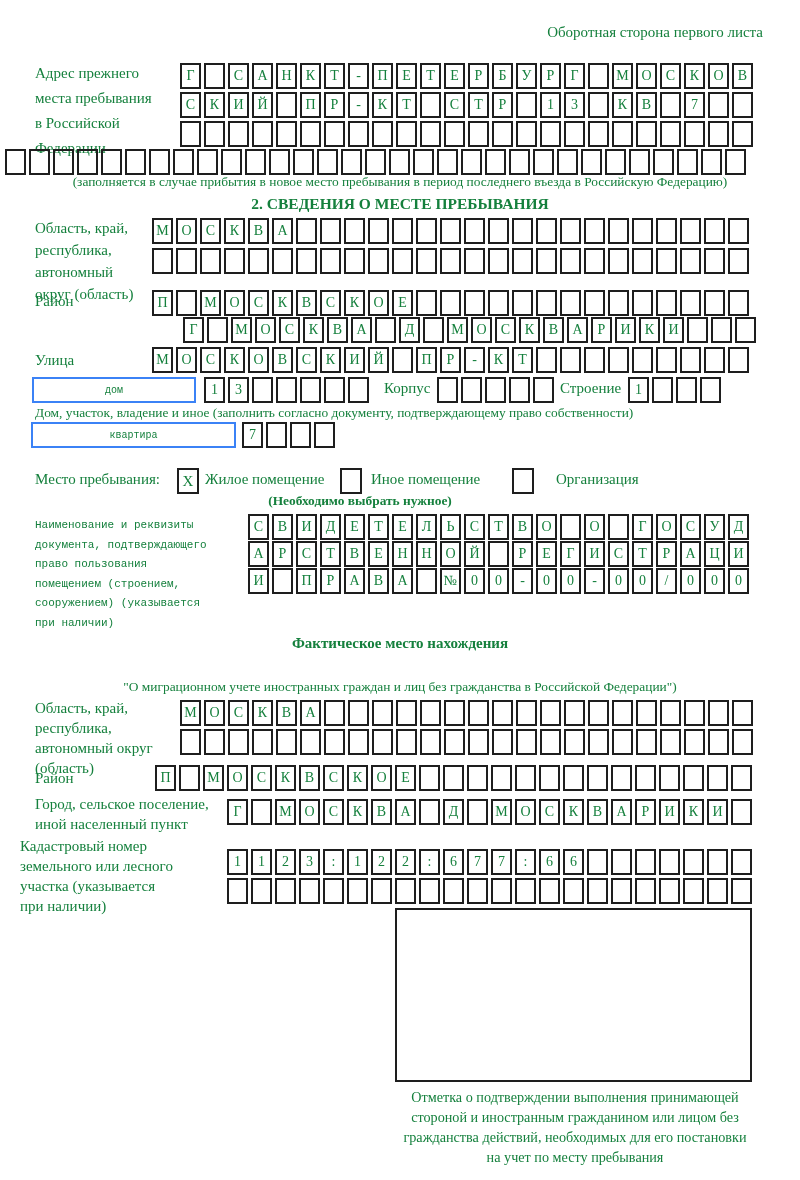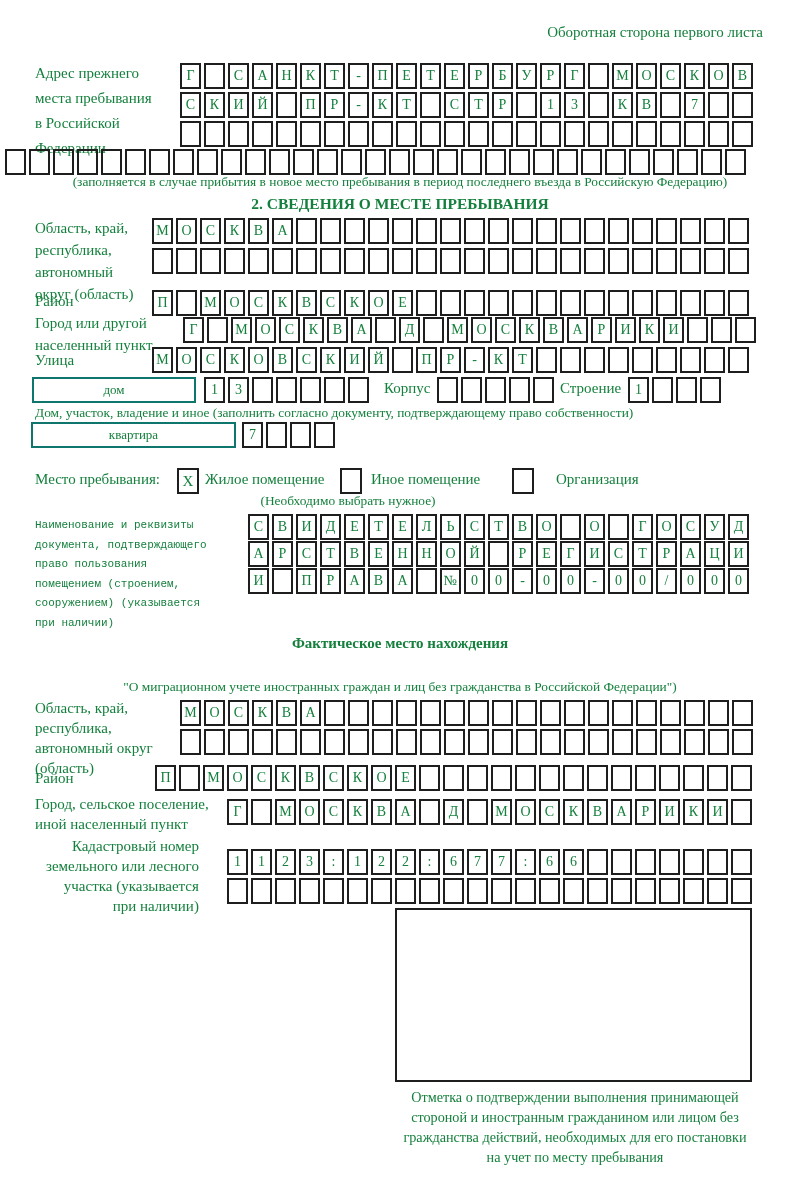--- a/index.html
+++ b/index.html
@@ -10,22 +10,22 @@
   .lh22{line-height:22px;}
   .lh20{line-height:20px;}
   .lh19{font-size:11px;line-height:19.5px;font-family:Liberation Mono, monospace;}
   .note{font-size:13.4px;}
   .center{left:0;width:800px;text-align:center;}
   .bold{font-weight:bold;}
   .title{font-size:15.5px;}
   .cellrow{position:absolute;display:flex;}
   .cell{flex:0 0 auto;width:17px;height:22px;border:2px solid #1e1e1e;margin-right:3px;
         display:flex;align-items:center;justify-content:center;font-size:14px;}
-  .bigbox{position:absolute;border:2px solid #0f766e;height:22px;
-          display:flex;align-items:center;justify-content:center;font-size:13px;}
+  .bigbox{position:absolute;border:2px solid #3b82f6;height:22px;
+          display:flex;align-items:center;justify-content:center;font-size:10px;font-family:Liberation Mono, monospace;}
   .cbox{position:absolute;width:18px;height:22px;border:2px solid #1e1e1e;
         display:flex;align-items:center;justify-content:center;font-size:15px;}
   .optlbl{position:absolute;font-size:15px;}
   .stamp{position:absolute;border:2px solid #1e1e1e;background:#fff;}
   .stampnote{font-size:14.2px;line-height:20px;text-align:center;white-space:pre-line;}
 </style>
 </head>
 <body>
 
 <div class="page">
@@ -232,22 +232,20 @@
       <span class="cell"></span>
       <span class="cell"></span>
       <span class="cell"></span>
       <span class="cell"></span>
       <span class="cell"></span>
       <span class="cell"></span>
       <span class="cell"></span>
       <span class="cell"></span>
     </div>
 
-  <div class="abs lbl lh22" style="left:35px;top:312px;">Город или другой
-населенный пункт</div>
   <div class="cellrow" style="left:183px;top:317px;">
       <span class="cell">Г</span>
       <span class="cell"></span>
       <span class="cell">М</span>
       <span class="cell">О</span>
       <span class="cell">С</span>
       <span class="cell">К</span>
       <span class="cell">В</span>
       <span class="cell">А</span>
       <span class="cell"></span>
@@ -332,21 +330,21 @@
       <span class="cell"></span>
     </div>
 
   <div class="abs" style="left:35px;top:471px;font-size:15px;">Место пребывания:</div>
   <div class="cbox" style="left:177px;top:468px;">X</div>
   <div class="optlbl" style="left:205px;top:471px;">Жилое помещение</div>
   <div class="cbox" style="left:340px;top:468px;"></div>
   <div class="optlbl" style="left:371px;top:471px;">Иное помещение</div>
   <div class="cbox" style="left:512px;top:468px;"></div>
   <div class="optlbl" style="left:556px;top:471px;">Организация</div>
-  <div class="abs note" style="left:148px;top:493px;width:400px;text-align:center;">(Необходимо выбрать нужное)</div>
+  <div class="abs note" style="left:160px;top:493px;width:400px;text-align:center;font-weight:bold;">(Необходимо выбрать нужное)</div>
 
   <div class="abs lbl lh19" style="left:35px;top:516px;">Наименование и реквизиты
 документа, подтверждающего
 право пользования
 помещением (строением,
 сооружением) (указывается
 при наличии)</div>
   <div class="cellrow" style="left:248px;top:514px;">
       <span class="cell">С</span>
       <span class="cell">В</span>
@@ -526,21 +524,21 @@
       <span class="cell">К</span>
       <span class="cell">В</span>
       <span class="cell">А</span>
       <span class="cell">Р</span>
       <span class="cell">И</span>
       <span class="cell">К</span>
       <span class="cell">И</span>
       <span class="cell"></span>
     </div>
 
-  <div class="abs lbl lh20" style="left:46px;top:836px;text-align:right;">Кадастровый номер
+  <div class="abs lbl lh20" style="left:20px;top:836px;">Кадастровый номер
 земельного или лесного
 участка (указывается
 при наличии)</div>
   <div class="cellrow" style="left:227px;top:849px;">
       <span class="cell">1</span>
       <span class="cell">1</span>
       <span class="cell">2</span>
       <span class="cell">3</span>
       <span class="cell">:</span>
       <span class="cell">1</span>

